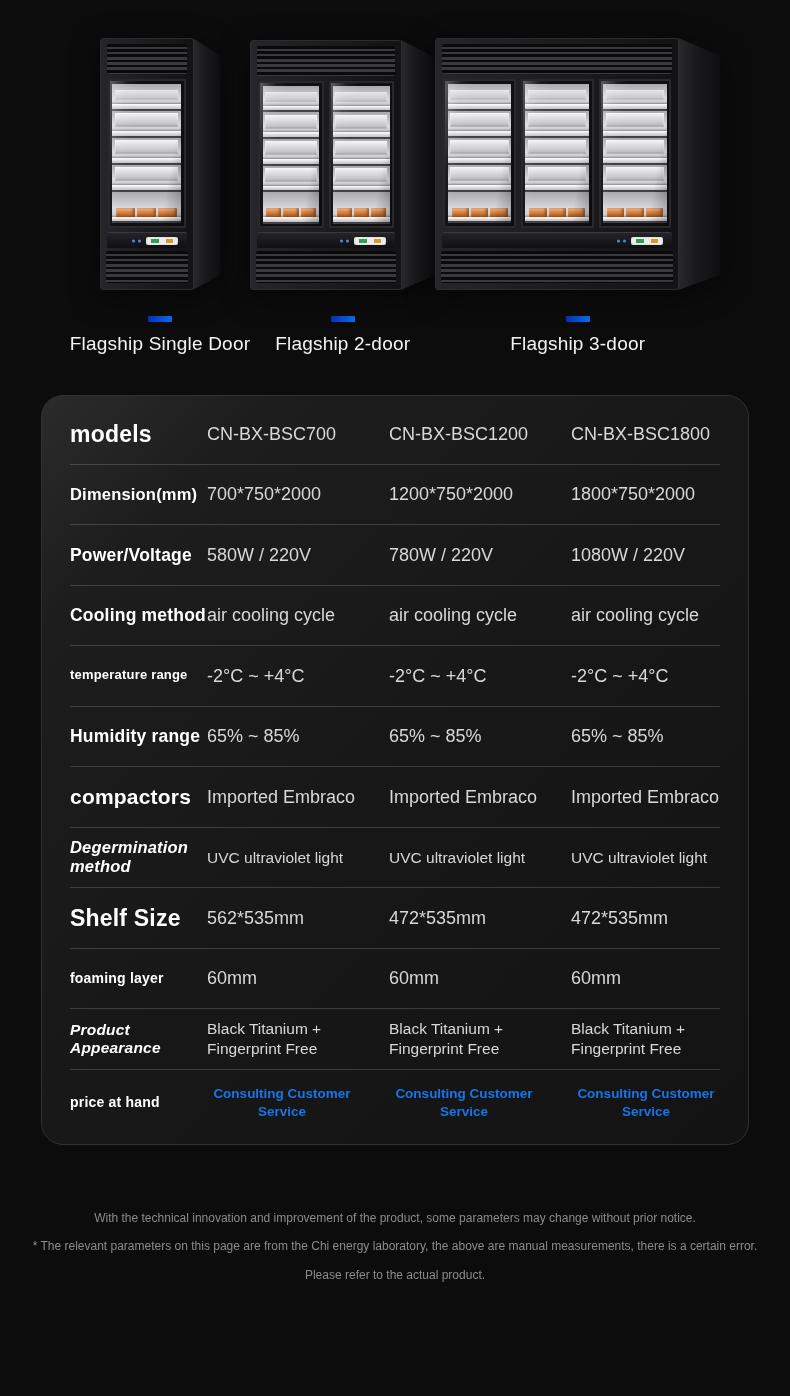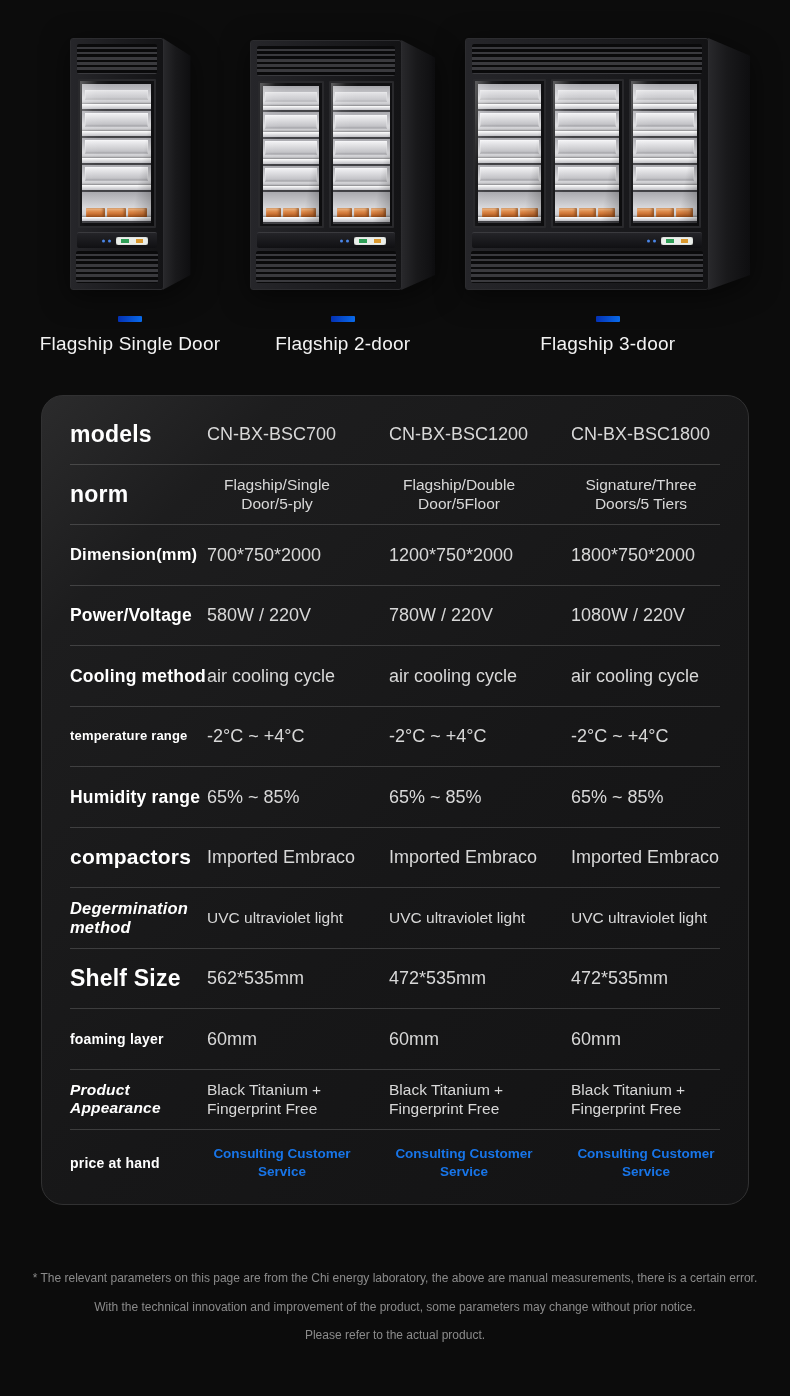--- a/index.html
+++ b/index.html
@@ -6,21 +6,21 @@
     --blue1:#0532b8; --blue2:#0a6ef0; --link:#1875e8;
   }
   *{box-sizing:border-box;}
   html,body{margin:0;padding:0;}
   body{
     width:790px;height:1396px;background:#0c0c0c;overflow:hidden;
     font-family:"Liberation Sans",sans-serif;color:#fff;
   }
 
   
-  .showcase{display:flex;justify-content:center;align-items:flex-start;gap:30px;padding-top:34px;}
+  .showcase{display:flex;justify-content:center;align-items:flex-start;padding-top:34px;}
   .product{display:flex;flex-direction:column;align-items:center;}
   .stage{height:256px;display:flex;align-items:flex-end;}
   .fridge{position:relative;display:flex;align-items:stretch;filter:drop-shadow(0 6px 14px rgba(0,0,0,.55));}
   .front{
     position:relative;z-index:2;display:flex;flex-direction:column;
     background:linear-gradient(90deg,#26262a 0%,#1b1b1e 55%,#131315 100%);
     border-radius:3px;border:1px solid #2c2c2f;
   }
   .f1 .front{width:94px;height:252px;}
   .f2 .front{width:152px;height:250px;}
@@ -270,26 +270,20 @@
 
 <div class="spec">
 
   <div class="row">
     <div class="lab fz23">models</div>
     <div class="val">CN-BX-BSC700</div>
     <div class="val">CN-BX-BSC1200</div>
     <div class="val">CN-BX-BSC1800</div>
   </div>
 
-  <div class="row">
-    <div class="lab fz23">norm</div>
-    <div class="val sm"><span class="c-block">Flagship/Single Door/5-ply</span></div>
-    <div class="val sm"><span class="c-block">Flagship/Double Door/5Floor</span></div>
-    <div class="val sm"><span class="c-block">Signature/Three Doors/5 Tiers</span></div>
-  </div>
 
   <div class="row">
     <div class="lab fz16">Dimension(mm)</div>
     <div class="val">700*750*2000</div>
     <div class="val">1200*750*2000</div>
     <div class="val">1800*750*2000</div>
   </div>
 
   <div class="row">
     <div class="lab fz17">Power/Voltage</div>
@@ -357,16 +351,16 @@
   <div class="row">
     <div class="lab fz18">price at hand</div>
     <div class="val consult"><span class="c-block">Consulting Customer Service</span></div>
     <div class="val consult"><span class="c-block">Consulting Customer Service</span></div>
     <div class="val consult"><span class="c-block">Consulting Customer Service</span></div>
   </div>
 
 </div>
 
 <div class="footer">
+  <p>With the technical innovation and improvement of the product, some parameters may change without prior notice.</p>
   <p>* The relevant parameters on this page are from the Chi energy laboratory, the above are manual measurements, there is a certain error.</p>
-  <p>With the technical innovation and improvement of the product, some parameters may change without prior notice.</p>
   <p>Please refer to the actual product.</p>
 </div>
 
 </body></html>

